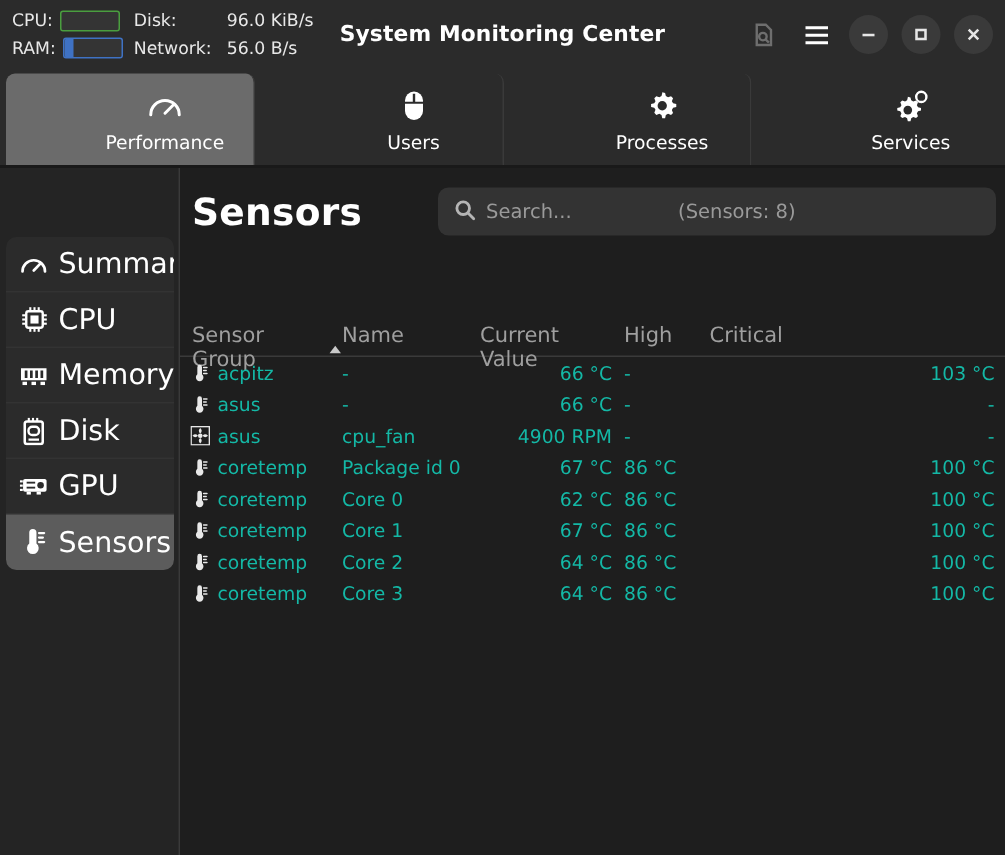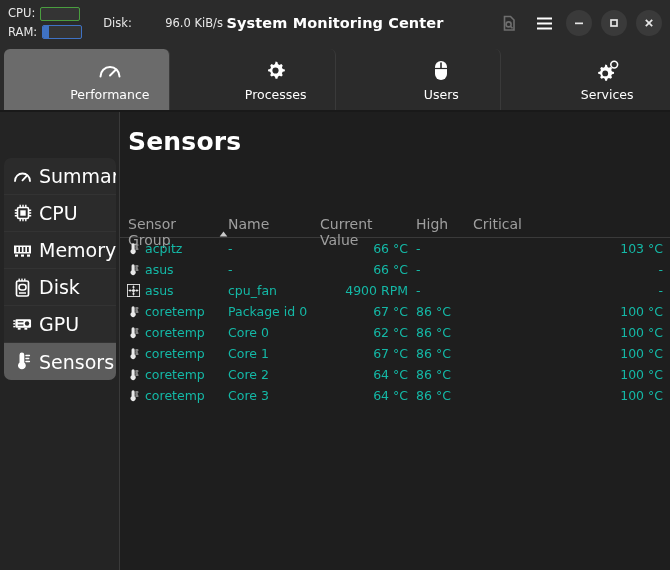--- a/index.html
+++ b/index.html
@@ -11,21 +11,21 @@
   }
   #app { position: relative; width: 670px; height: 570px; background: #1e1e1e; }
 
   
   .titlebar {
     position: absolute; left: 0; top: 0; width: 670px; height: 46px;
     background: #2b2b2b;
     display: flex; align-items: center;
   }
   .sysmon-stats {
-    display: flex; align-items: center; gap: 17px;
+    display: flex; align-items: center; gap: 3px;
     padding-left: 8px; font-size: 11.5px; color: #e6e6e6;
     line-height: 1.45;
   }
   .stat-col { display: flex; flex-direction: column; gap: 2px; }
   .stat-row { display: flex; align-items: center; gap: 5px; white-space: nowrap; }
   .stat-lbl { color: #e8e8e8; }
   .meter {
     width: 40px; height: 14px; border-radius: 2px;
     background: #343434; position: relative; overflow: hidden;
   }
@@ -178,20 +178,24 @@
           <span class="meter ram">
               <span class="fill"></span>
             </span>
         </div>
       </div>
       <div class="stat-col2">
         <div class="stat-row2">
           <span class="stat-k">Disk:</span>
           <span class="stat-v">96.0 KiB/s</span>
         </div>
+        <div class="stat-row2">
+          <span class="stat-k">Network:</span>
+          <span class="stat-v">56.0 B/s</span>
+        </div>
       </div>
     </div>
 
     <div class="win-title">System Monitoring Center</div>
 
     <div class="tb-right">
       <div class="tb-icon">
         <svg width="17" height="17" viewBox="0 0 17 17">
           <path d="M3.5 1.5 h6 l3.5 3.5 v10 h-9.5 z" fill="none" stroke="#6e6e6e" stroke-width="1.6"></path>
           <circle cx="7.6" cy="9.4" r="2.5" fill="none" stroke="#6e6e6e" stroke-width="1.6"></circle>
@@ -231,37 +235,37 @@
         <svg width="24" height="16" viewBox="0 0 24 16">
           <path d="M2.5 13.5 A9.5 9.5 0 0 1 21.5 13.5" fill="none" stroke="#ffffff" stroke-width="2" stroke-linecap="round"></path>
           <line x1="12" y1="12.5" x2="18" y2="6.5" stroke="#ffffff" stroke-width="2" stroke-linecap="round"></line>
         </svg>
       </span>
       <span>Performance</span>
     </div>
 
     <div class="tab">
       <span class="ticon">
-        <svg width="21" height="21" viewBox="0 0 21 21">
-          <path d="M10.5 1.5 l1.9 .45 .5 2.1 1.45 .85 2-.8 1.35 1.35 -.8 2 .85 1.45 2.1 .5 0 1.9 -2.1 .5 -.85 1.45 .8 2 -1.35 1.35 -2-.8 -1.45 .85 -.5 2.1 -1.9 0 -.5-2.1 -1.45-.85 -2 .8 -1.35-1.35 .8-2 -.85-1.45 -2.1-.5 0-1.9 2.1-.5 .85-1.45 -.8-2 1.35-1.35 2 .8 1.45-.85 .5-2.1 z" fill="#ffffff"></path>
-          <circle cx="10.5" cy="10.5" r="3.1" fill="#2b2b2b"></circle>
-        </svg>
-      </span>
-      <span>Processes</span>
-    </div>
-
-    <div class="tab">
-      <span class="ticon">
         <svg width="14" height="21" viewBox="0 0 14 21">
           <rect x="1" y="1" width="12" height="19" rx="6" fill="#ffffff"></rect>
           <rect x="6.2" y="2.5" width="1.6" height="5.5" fill="#2b2b2b"></rect>
           <path d="M1 8.5 h12" stroke="#2b2b2b" stroke-width="1.2"></path>
         </svg>
       </span>
       <span>Users</span>
+    </div>
+
+    <div class="tab">
+      <span class="ticon">
+        <svg width="21" height="21" viewBox="0 0 21 21">
+          <path d="M10.5 1.5 l1.9 .45 .5 2.1 1.45 .85 2-.8 1.35 1.35 -.8 2 .85 1.45 2.1 .5 0 1.9 -2.1 .5 -.85 1.45 .8 2 -1.35 1.35 -2-.8 -1.45 .85 -.5 2.1 -1.9 0 -.5-2.1 -1.45-.85 -2 .8 -1.35-1.35 .8-2 -.85-1.45 -2.1-.5 0-1.9 2.1-.5 .85-1.45 -.8-2 1.35-1.35 2 .8 1.45-.85 .5-2.1 z" fill="#ffffff"></path>
+          <circle cx="10.5" cy="10.5" r="3.1" fill="#2b2b2b"></circle>
+        </svg>
+      </span>
+      <span>Processes</span>
     </div>
 
     <div class="tab">
       <span class="ticon">
         <svg width="23" height="22" viewBox="0 0 23 22">
           <path d="M9.2 4.5 l1.8 .42 .47 1.98 1.37 .8 1.88-.75 1.27 1.27 -.75 1.88 .8 1.37 1.98 .47 0 1.8 -1.98 .47 -.8 1.37 .75 1.88 -1.27 1.27 -1.88-.75 -1.37 .8 -.47 1.98 -1.8 0 -.47-1.98 -1.37-.8 -1.88 .75 -1.27-1.27 .75-1.88 -.8-1.37 -1.98-.47 0-1.8 1.98-.47 .8-1.37 -.75-1.88 1.27-1.27 1.88 .75 1.37-.8 .47-1.98 z" fill="#ffffff"></path>
           <circle cx="9.2" cy="13.4" r="2.9" fill="#2b2b2b"></circle>
           <circle cx="18.2" cy="4.6" r="3.4" fill="none" stroke="#ffffff" stroke-width="1.6"></circle>
         </svg>
       </span>
@@ -383,20 +387,30 @@
         </div>
 
       </div>
     </div>
     <div class="vdivider"></div>
 
     <div class="content">
 
       <div class="content-head">
         <div class="page-title">Sensors</div>
+        <div class="searchbox">
+          <span>
+            <svg width="14" height="14" viewBox="0 0 14 14">
+              <circle cx="5.8" cy="5.8" r="4.2" fill="none" stroke="#b5b5b5" stroke-width="1.9"></circle>
+              <line x1="9" y1="9" x2="12.8" y2="12.8" stroke="#b5b5b5" stroke-width="1.9" stroke-linecap="round"></line>
+            </svg>
+          </span>
+          <span class="search-ph">Search...</span>
+          <span class="search-count">(Sensors: 8)</span>
+        </div>
       </div>
 
       <div class="table">
         <div class="thead">
           <div class="th c-group">
             <span>Sensor Group</span>
             <span class="sortarrow">
               <svg width="9" height="6" viewBox="0 0 9 6">
                   <path d="M4.5 0.5 L8.3 5.5 H0.7 Z" fill="#c9c9c9"></path>
                 </svg>

